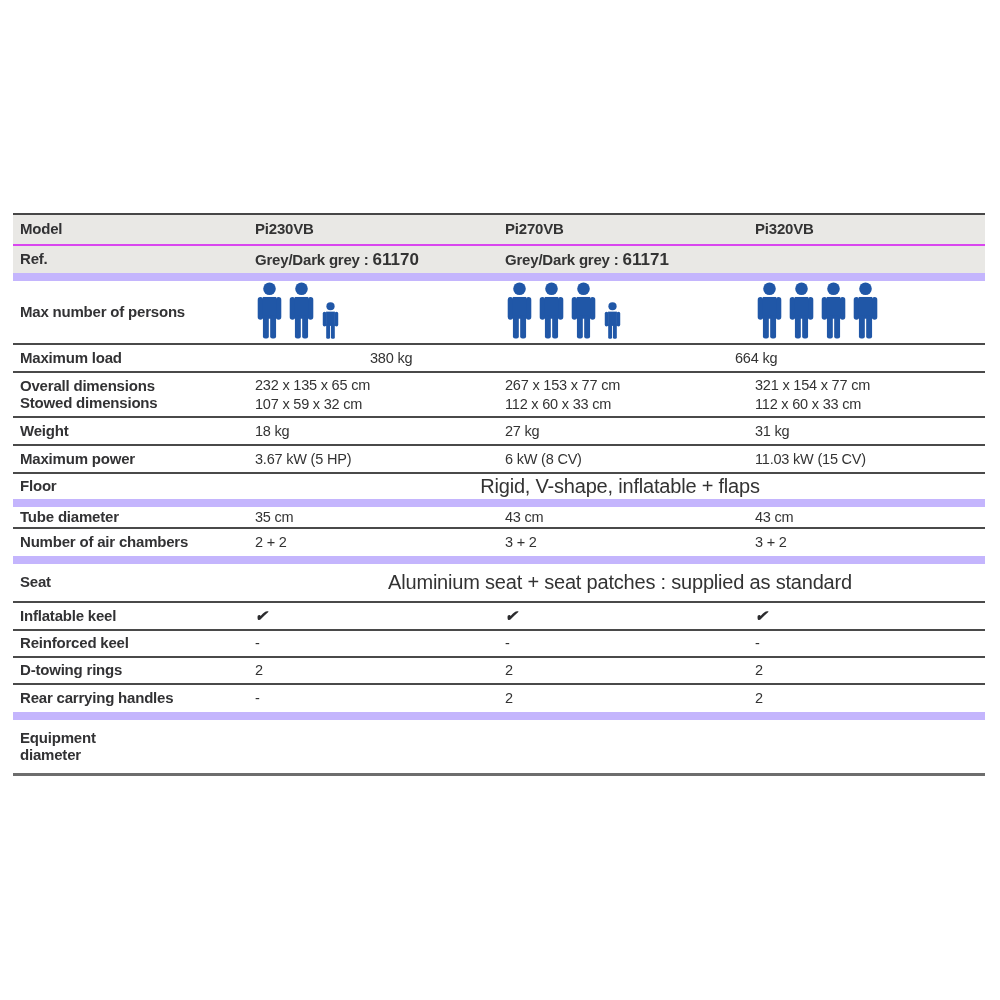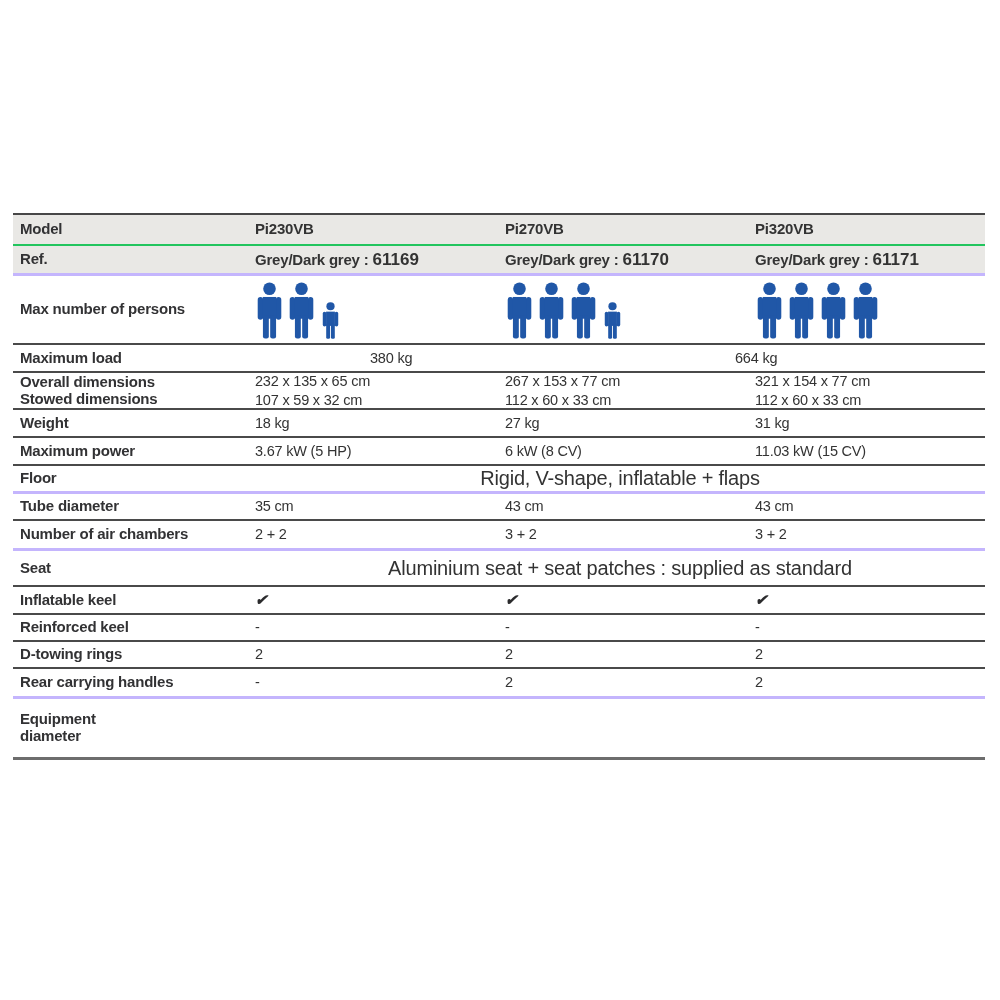--- a/index.html
+++ b/index.html
@@ -10,26 +10,26 @@
     padding-left:32px;
   }
   .spec-table {
     position:absolute; left:13px; top:213px; width:972px;
     border-top:2px solid #474747;
     border-bottom:3px solid #6d6d6d;
     letter-spacing:-0.2px;
   }
   .row { display:flex; align-items:center; box-sizing:border-box; }
   .row.hdr  { background:var(--header-bg,#e9e8e5); }
-  .bt-thin  { border-top:2px solid #22c55e; }
+  .bt-thin  { border-top:2px solid #d946ef; }
   .bt       { border-top:2px solid #4a4a4a;justify-content:space-between; }
-  .bt-thick { border-top:3px solid #c4b5fd;align-items:center; }
+  .bt-thick { border-top:8px solid #c4b5fd;align-items:center; }
 
   .h29{height:29px} .h28{height:28px} .h27{height:27px}
-  .h70{height:70px} .h50{height:37px} .h61{height:61px}
+  .h70{height:70px} .h50{height:45px} .h61{height:61px}
 
   .label {
     width:242px; padding-left:7px; box-sizing:border-box;
     font-weight:bold; font-size:15px; color:#323234; line-height:1.12;
   }
   .val  { width:250px; font-size:14.5px; box-sizing:border-box; line-height:1.25; }
   .val.c3 { width:230px; }
   .val.bold { font-weight:bold; font-size:15px; }
   .span-val { flex:1; text-align:center; font-size:20px; }
 
@@ -64,21 +64,20 @@
 
     <div class="row hdr h29">
       <div class="label">Model</div>
       <div class="val bold">Pi230VB</div>
       <div class="val bold">Pi270VB</div>
       <div class="val bold c3">Pi320VB</div>
     </div>
 
     <div class="row hdr h29 bt-thin">
       <div class="label">Ref.</div>
-      <div class="val bold"><span>Grey/Dark grey :</span> <span class="ref-num">61169</span></div>
       <div class="val bold"><span>Grey/Dark grey :</span> <span class="ref-num">61170</span></div>
       <div class="val bold c3"><span>Grey/Dark grey :</span> <span class="ref-num">61171</span></div>
     </div>
 
     <div class="row h70 bt-thick">
       <div class="label">Max number of persons</div>
       <div class="val persons-cell">
           <svg class="person adult" viewBox="0 0 30 58">
             <use href="#person-shape"></use>
           </svg>

